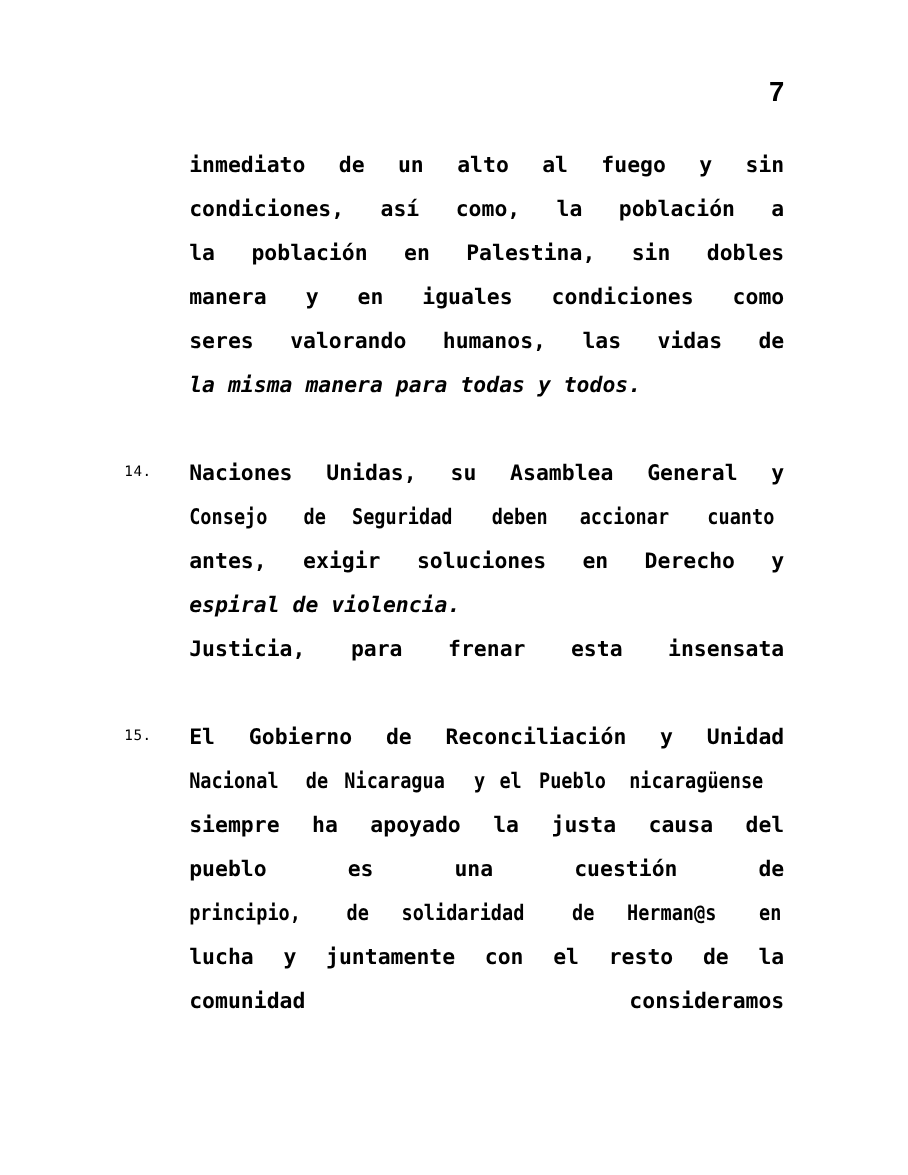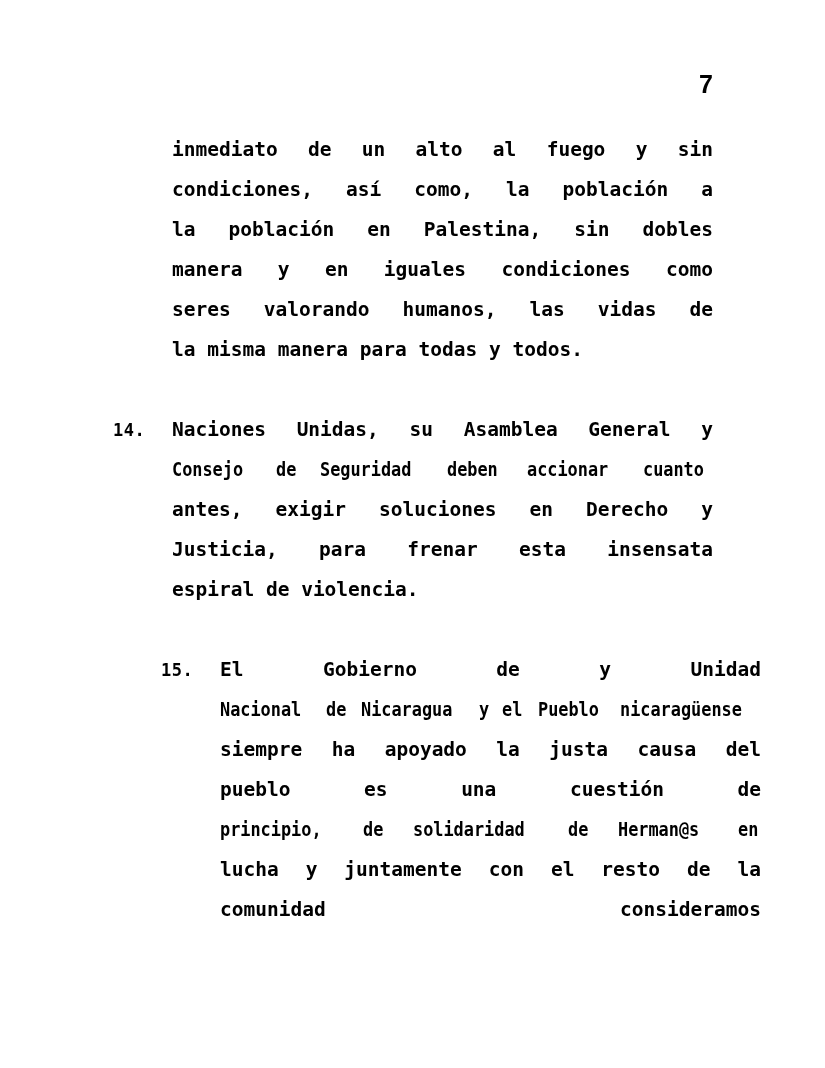--- a/index.html
+++ b/index.html
@@ -44,31 +44,31 @@
     top: 130px;
     left: 113px;
     width: 600px;
   }
 
   .para {
     position: relative;
     margin: 0 0 40px 0;
     padding-left: 59px;   
   }
-  .para:last-child { margin-bottom: 0; margin-left: 48px; }
+  .para:last-child { margin-bottom: 0; }
 
   .para-number {
     position: absolute;
     left: 0;
     top: 0;
     width: 52px;
     text-align: left;
     font-family: "DejaVu Sans Mono", monospace;
-    font-weight: bold;
-    font-size: 17px;
+    font-weight: normal;
+    font-size: 13px;
     line-height: 40px;
     letter-spacing: 0.5px;
     white-space: nowrap;
   }
 
   .para-lines {
     font-family: "DejaVu Sans Mono", monospace;
     font-weight: bold;
     font-size: 19.5px;
     line-height: 40px;
@@ -91,20 +91,21 @@
     display: flex;
     justify-content: space-between;
     align-items: baseline;
   }
   .tline.just > .w { white-space: pre; }
 
   
   .tline.flush {
     display: block;
     text-align: left;
+    font-style: italic;
   }
   .cond-scale {
     display: inline-block;
     transform: scaleX(0.865);
     transform-origin: left center;
     white-space: pre;
   }
 </style>
 </head>
 <body>
@@ -182,37 +183,38 @@
             <span class="w"><span class="cond-scale">cuanto</span></span>
           </span>
           <span class="tline just">
             <span class="w">antes,</span>
             <span class="w">exigir</span>
             <span class="w">soluciones</span>
             <span class="w">en</span>
             <span class="w">Derecho</span>
             <span class="w">y</span>
           </span>
+          <span class="tline flush">espiral de violencia.</span>
           <span class="tline just">
             <span class="w">Justicia,</span>
             <span class="w">para</span>
             <span class="w">frenar</span>
             <span class="w">esta</span>
             <span class="w">insensata</span>
           </span>
-          <span class="tline flush">espiral de violencia.</span>
         </div>
       </div>
       <div class="para">
         <div class="para-number">15.</div>
         <div class="para-lines">
           <span class="tline just">
             <span class="w">El</span>
             <span class="w">Gobierno</span>
             <span class="w">de</span>
+            <span class="w">Reconciliación</span>
             <span class="w">y</span>
             <span class="w">Unidad</span>
           </span>
           <span class="tline just">
             <span class="w"><span class="cond-scale">Nacional</span></span>
             <span class="w"><span class="cond-scale">de</span></span>
             <span class="w"><span class="cond-scale">Nicaragua</span></span>
             <span class="w"><span class="cond-scale">y</span></span>
             <span class="w"><span class="cond-scale">el</span></span>
             <span class="w"><span class="cond-scale">Pueblo</span></span>

